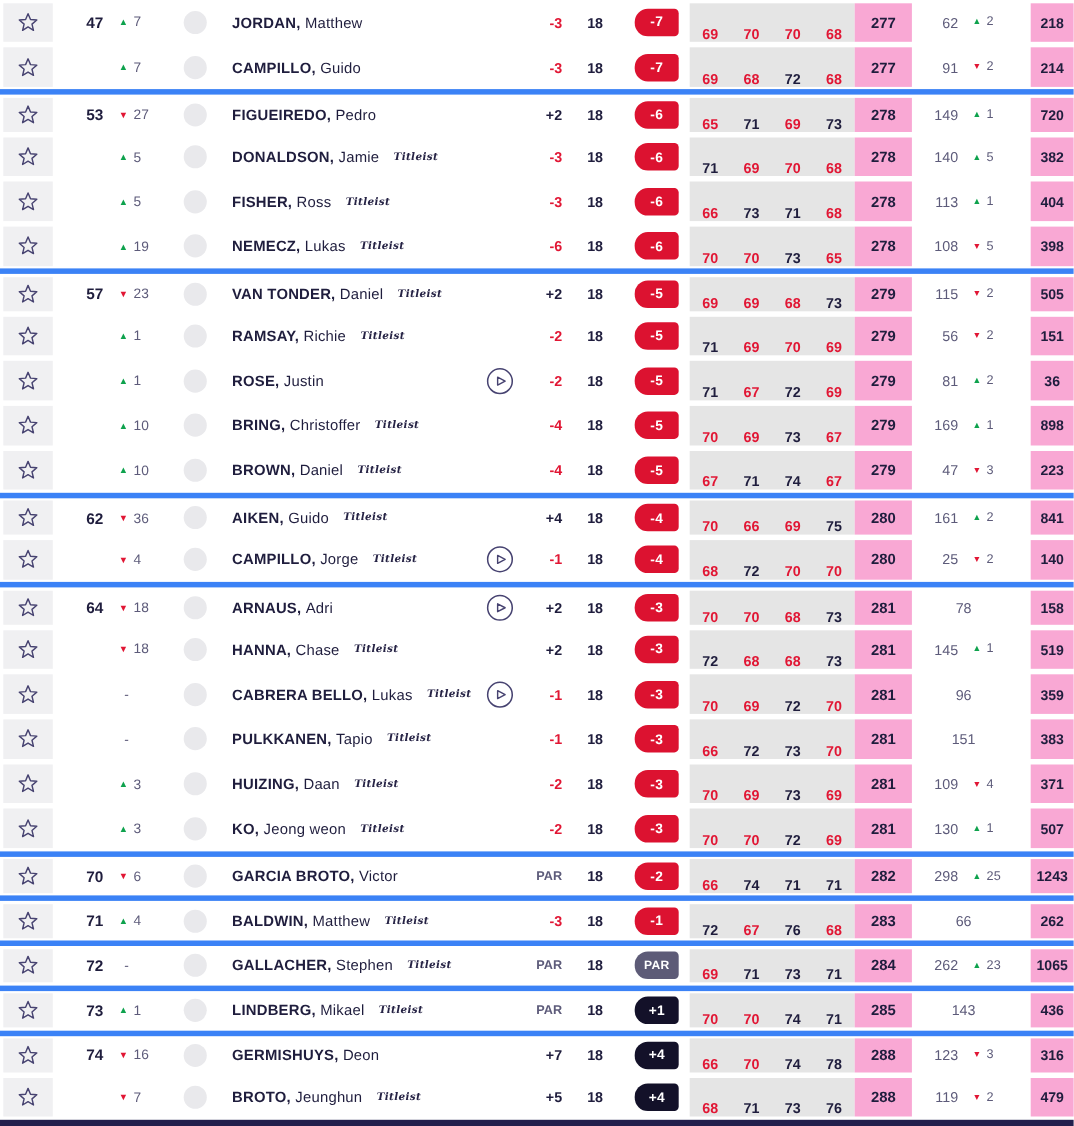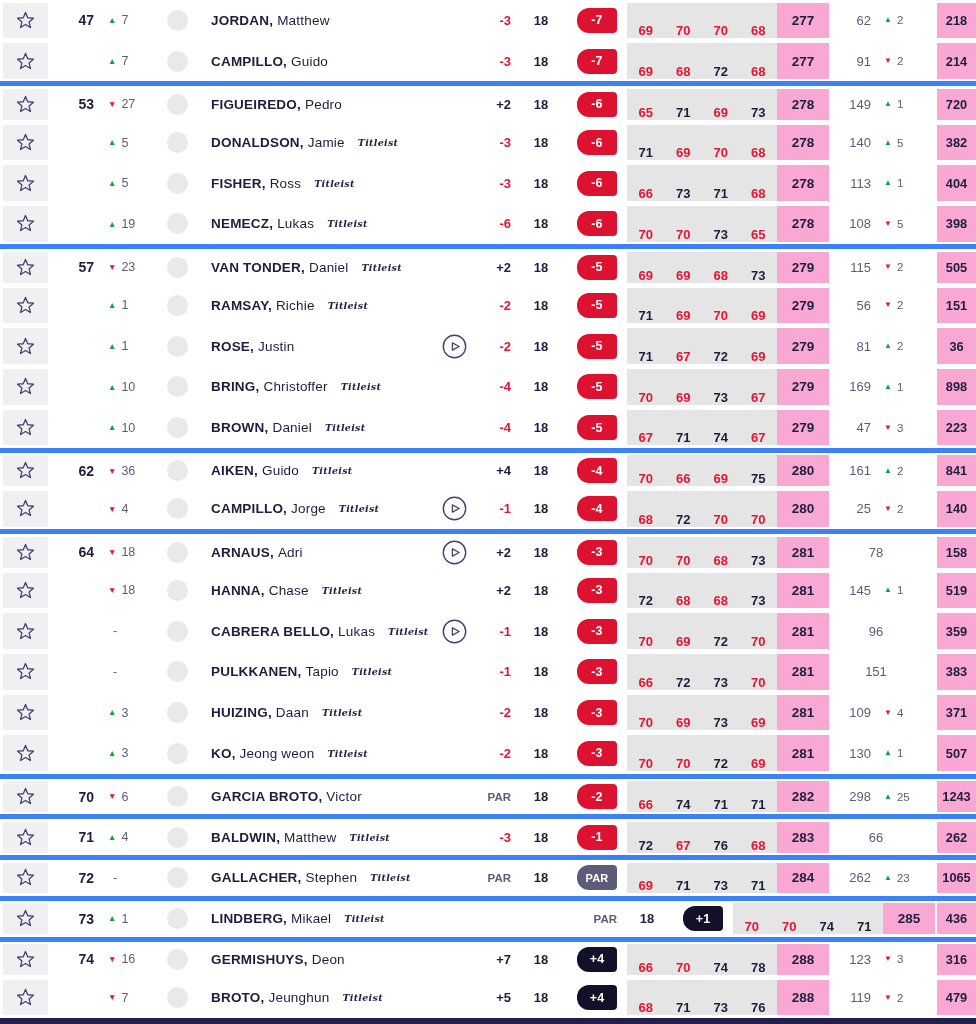--- a/index.html
+++ b/index.html
@@ -1376,20 +1376,24 @@
         <span class="r">74</span>
         <span class="r">71</span>
       </div>
     </div>
     <div class="c c-agg">
       <div class="shade mid">
         <span>285</span>
       </div>
     </div>
     <div class="gapcol"></div>
+    <div class="c c-rank centered">
+
+      <span class="rank-center">143</span>
+    </div>
     <div class="c c-last">
       <div class="shade mid">
         <span>436</span>
       </div>
     </div>
   </div>
       <div class="row group-start">
     <div class="c c-star">
       <div class="shade starbg">
         <svg class="star-svg" width="21" height="21" viewBox="0 0 24 24">

